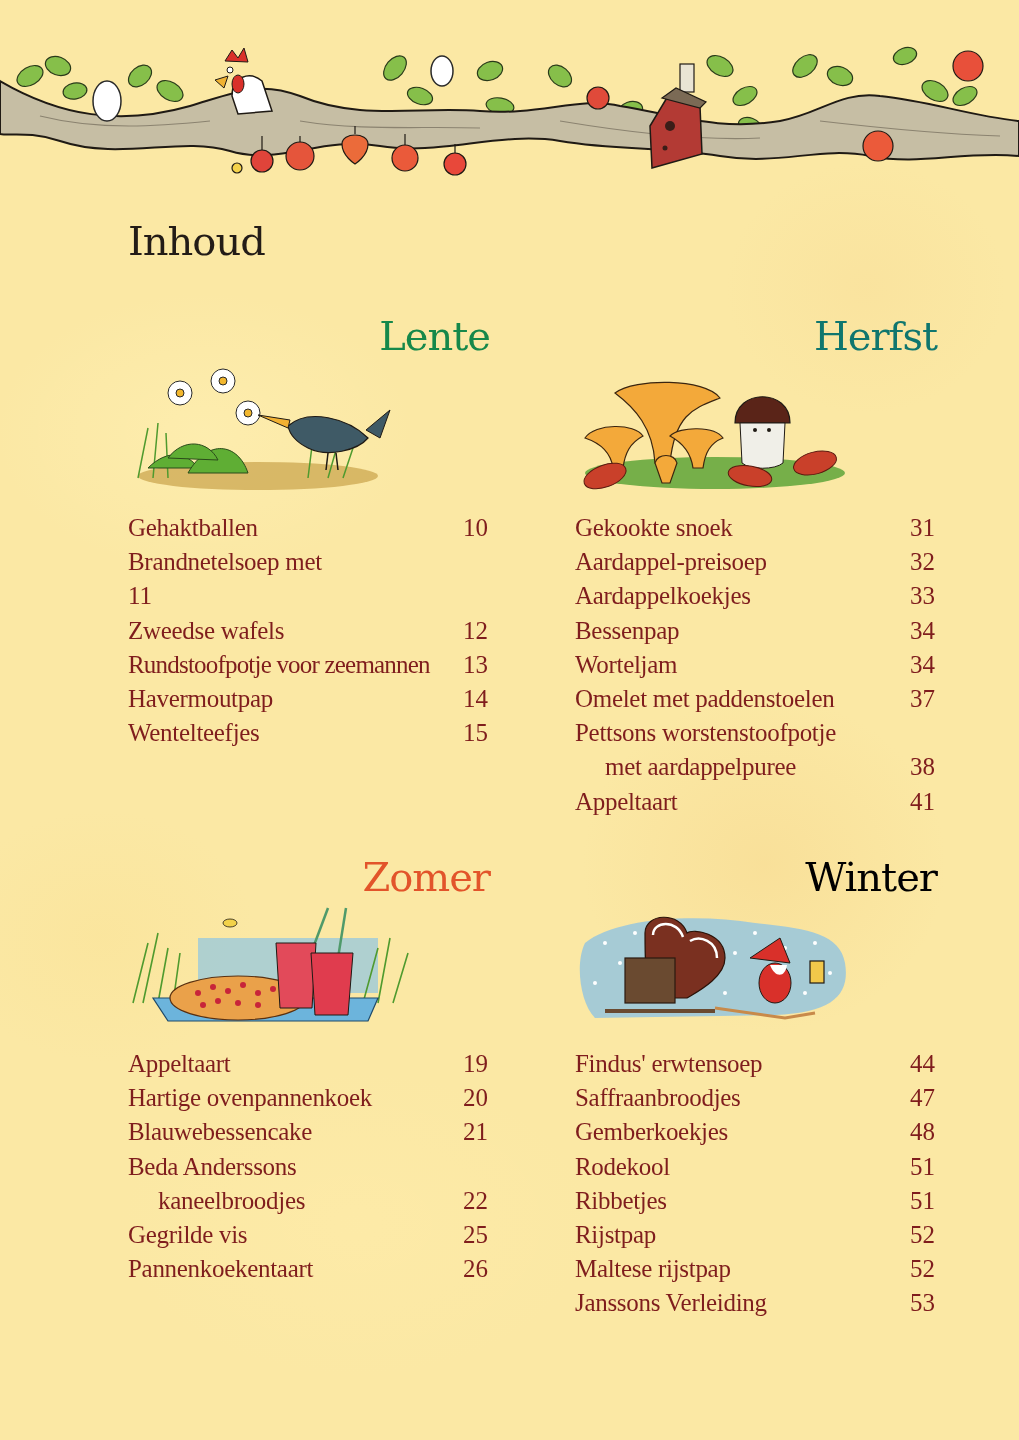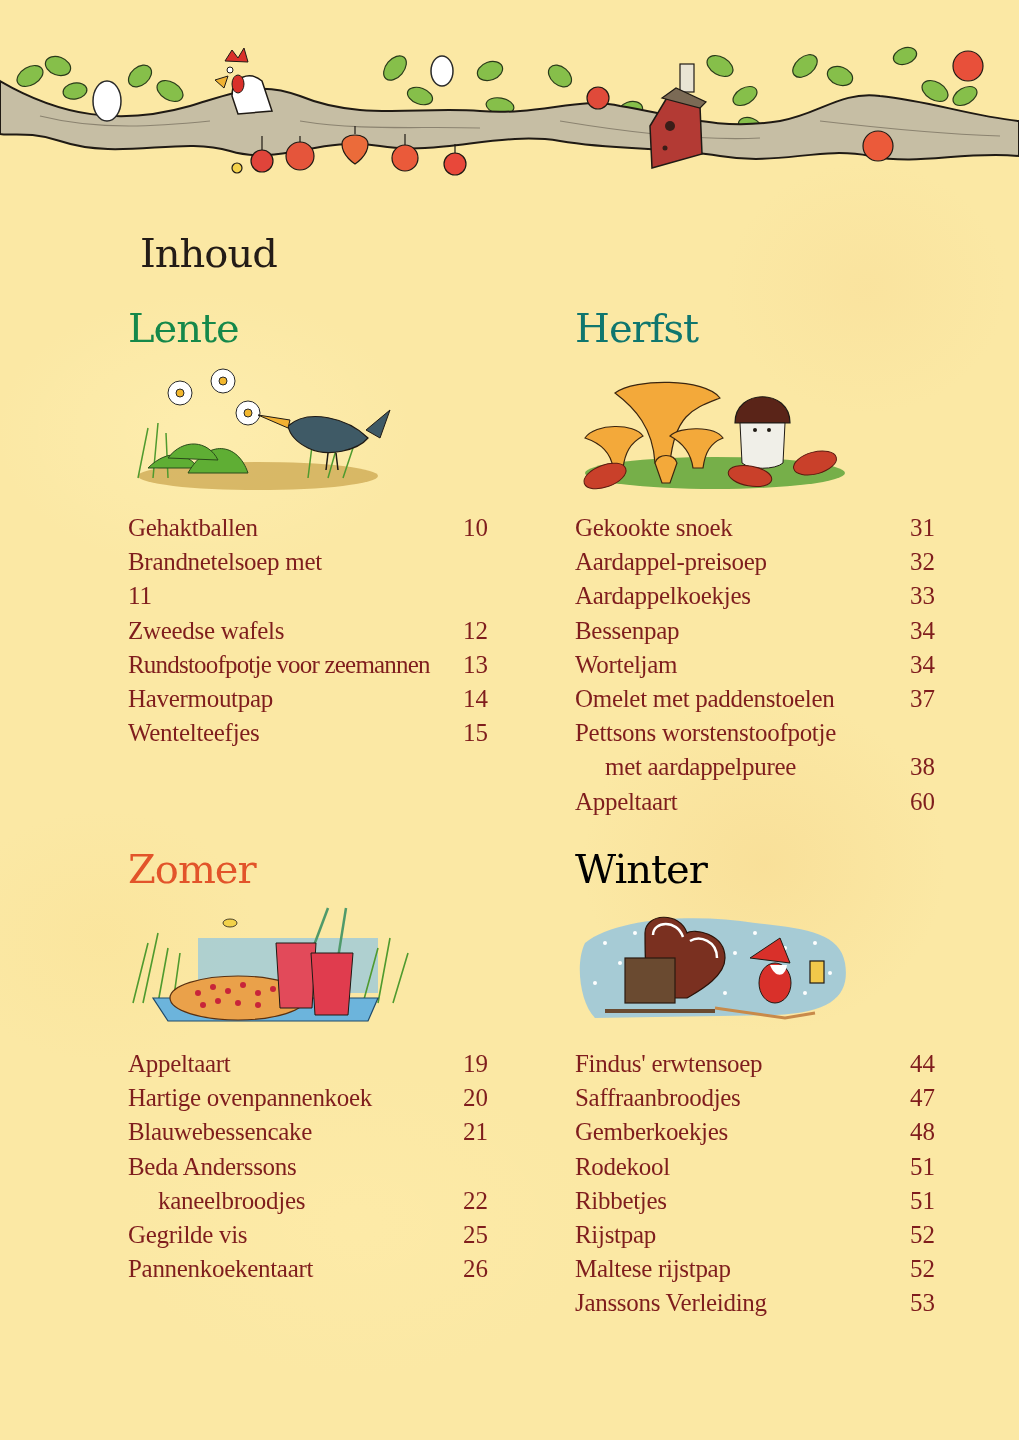--- a/index.html
+++ b/index.html
@@ -32,35 +32,36 @@
     }
 
     .page-title {
       position: absolute;
       left: 128px;
       top: 218px;
       font-family: "DejaVu Serif", serif;
       font-size: 40px;
       letter-spacing: -1px;
       color: #231c17;
-      margin: 12px;
+      margin: 0;
       font-weight: normal;
     }
 
     .season {
       position: absolute;
       width: 370px;
     }
     .season-title {
-      margin: 0;
+      margin: 8px;
       font-family: "DejaVu Serif", serif;
       font-weight: normal;
       font-size: 40px;
       letter-spacing: -1px;
       line-height: 48px;
+      text-align: right;
     }
     .illustration {
       position: absolute;
       left: 0;
       width: 290px;
       height: 130px;
     }
     .recipe-list {
       position: absolute;
       left: 0;
@@ -277,21 +278,21 @@
     <li class="recipe-row">
         <span class="recipe-name">Pettsons worstenstoofpotje</span>
         <span class="page-num"></span>
       </li>
     <li class="recipe-row">
         <span class="recipe-name indent">met aardappelpuree</span>
         <span class="page-num">38</span>
       </li>
     <li class="recipe-row">
         <span class="recipe-name">Appeltaart</span>
-        <span class="page-num">60</span>
+        <span class="page-num">41</span>
       </li>
   </ul>
 </section>
 
 <section class="season" id="zomer">
   <h2 class="season-title" style="color:#e2542a;">Zomer</h2>
   <svg class="illustration" viewBox="0 0 290 130" xmlns="http://www.w3.org/2000/svg">
     <rect x="70" y="35" width="180" height="55" fill="#8ec6e2" opacity="0.7"></rect>
     <g stroke="#4f9a2e" stroke-width="1.6" fill="none">
       <path d="M5 100 L 20 40 M15 100 L 30 30 M30 100 L 40 45 M45 100 L 52 50 M235 100 L 250 45 M250 100 L 262 35 M265 100 L 280 50"></path>

